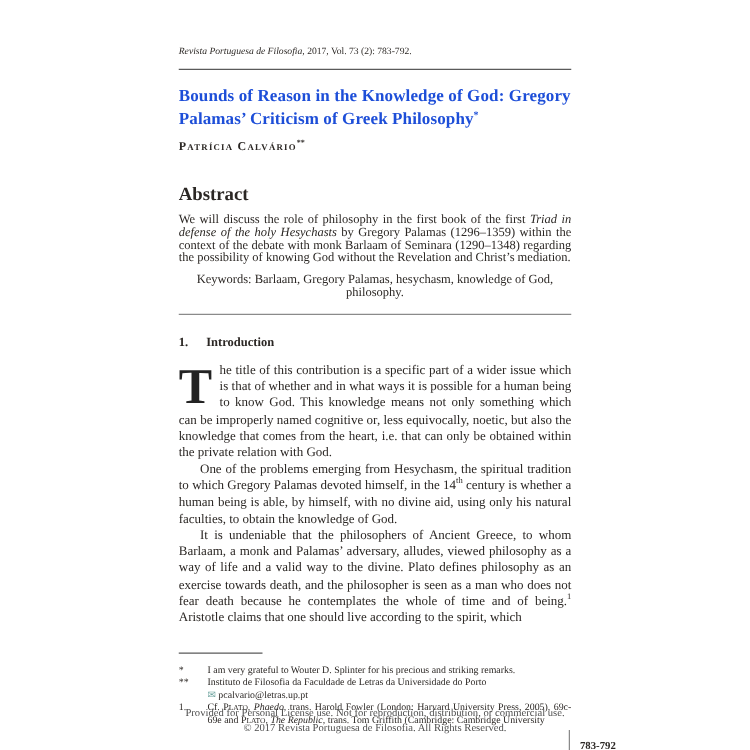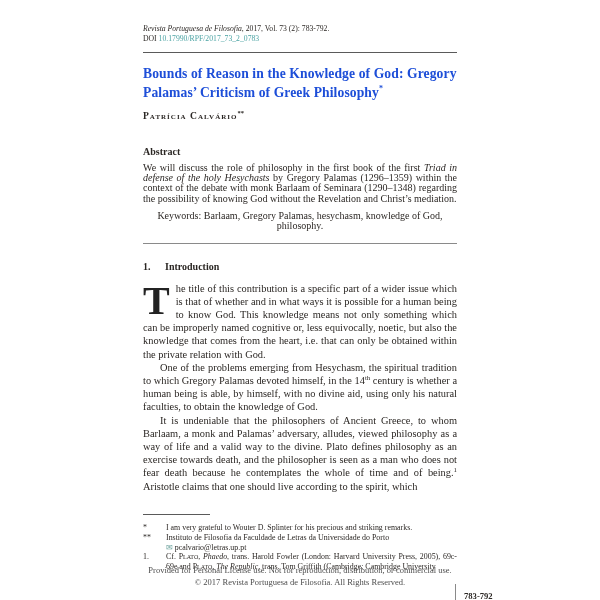--- a/index.html
+++ b/index.html
@@ -2,32 +2,32 @@
 <html><head>
 <meta charset="utf-8">
 <style>
   html,body{margin:0;padding:0;}
   body{
     width:600px;height:600px;background:#fdfdfd;
     font-family:"Liberation Serif","DejaVu Serif",serif;
     color:#2b2724;position:relative;overflow:hidden;
   }
   .page{position:absolute;left:0;top:0;width:600px;height:600px;background:#ffffff;}
-  .content{position:absolute;left:143px;top:24px;width:314px;}
+  .content{position:absolute;left:143px;top:36px;width:314px;}
   .hline{font-size:7.7px;line-height:9.5px;color:#2b2724;}
   .it{font-style:italic;}
   .doi-link{color:#4ba3a3;text-decoration:none;}
   .rule-thick{border:none;border-top:1.6px solid #5a5a5a;margin:9px 0 0 0;}
   h1{font-size:13.6px;line-height:15px;font-weight:bold;color:#1d4ed8;
      margin:13px 0 0 0;letter-spacing:.1px;}
   h1 sup{font-size:8px;}
   .author{margin-top:9px;font-size:9.6px;font-variant:small-caps;
      letter-spacing:1px;font-weight:600;color:#2b2724;}
   .author sup{font-size:6.5px;letter-spacing:0;}
-  .abs-head{margin-top:25px;font-size:10px;font-weight:bold;}
+  .abs-head{margin-top:25px;font-size:15px;font-weight:bold;}
   .abs{font-size:10px;line-height:10.3px;text-align:justify;margin:6px 0 0 0;}
   .keywords{margin-top:7px;text-align:center;}
   .rule-thin{border:none;border-top:1px solid #8a8a8a;margin:11px 0 0 0;}
   h2{font-size:10px;font-weight:bold;margin:17px 0 0 0;}
   h2 .num{display:inline-block;width:22px;}
   .body-text{margin-top:10px;font-size:10.4px;line-height:13.2px;text-align:justify;}
   .body-text p{margin:0;}
   .body-text p.indent{text-indent:17px;}
   .body-text sup{font-size:6.8px;line-height:0;}
   .dropcap{float:left;font-size:40px;line-height:31px;font-weight:bold;
@@ -47,21 +47,20 @@
      font-size:8.5px;line-height:11.5px;color:#4d4d4d;}
 </style>
 </head>
 <body>
 
 <div class="page">
   <div class="content">
 
     <header>
       <div class="hline"><span class="it">Revista Portuguesa de Filosofia</span><span>, 2017, Vol. 73 (2): 783-792.</span></div>
-      <div class="hline"><span>DOI </span><a class="doi-link" href="#">10.17990/RPF/2017_73_2_0783</a></div>
     </header>
 
     <hr class="rule-thick">
 
     <h1><span>Bounds of Reason in the Knowledge of God: Gregory Palamas’ Criticism of Greek Philosophy</span><sup>*</sup></h1>
 
     <div class="author"><span>Patrícia Calvário</span><sup>**</sup></div>
 
     <div class="abs-head">Abstract</div>
 

